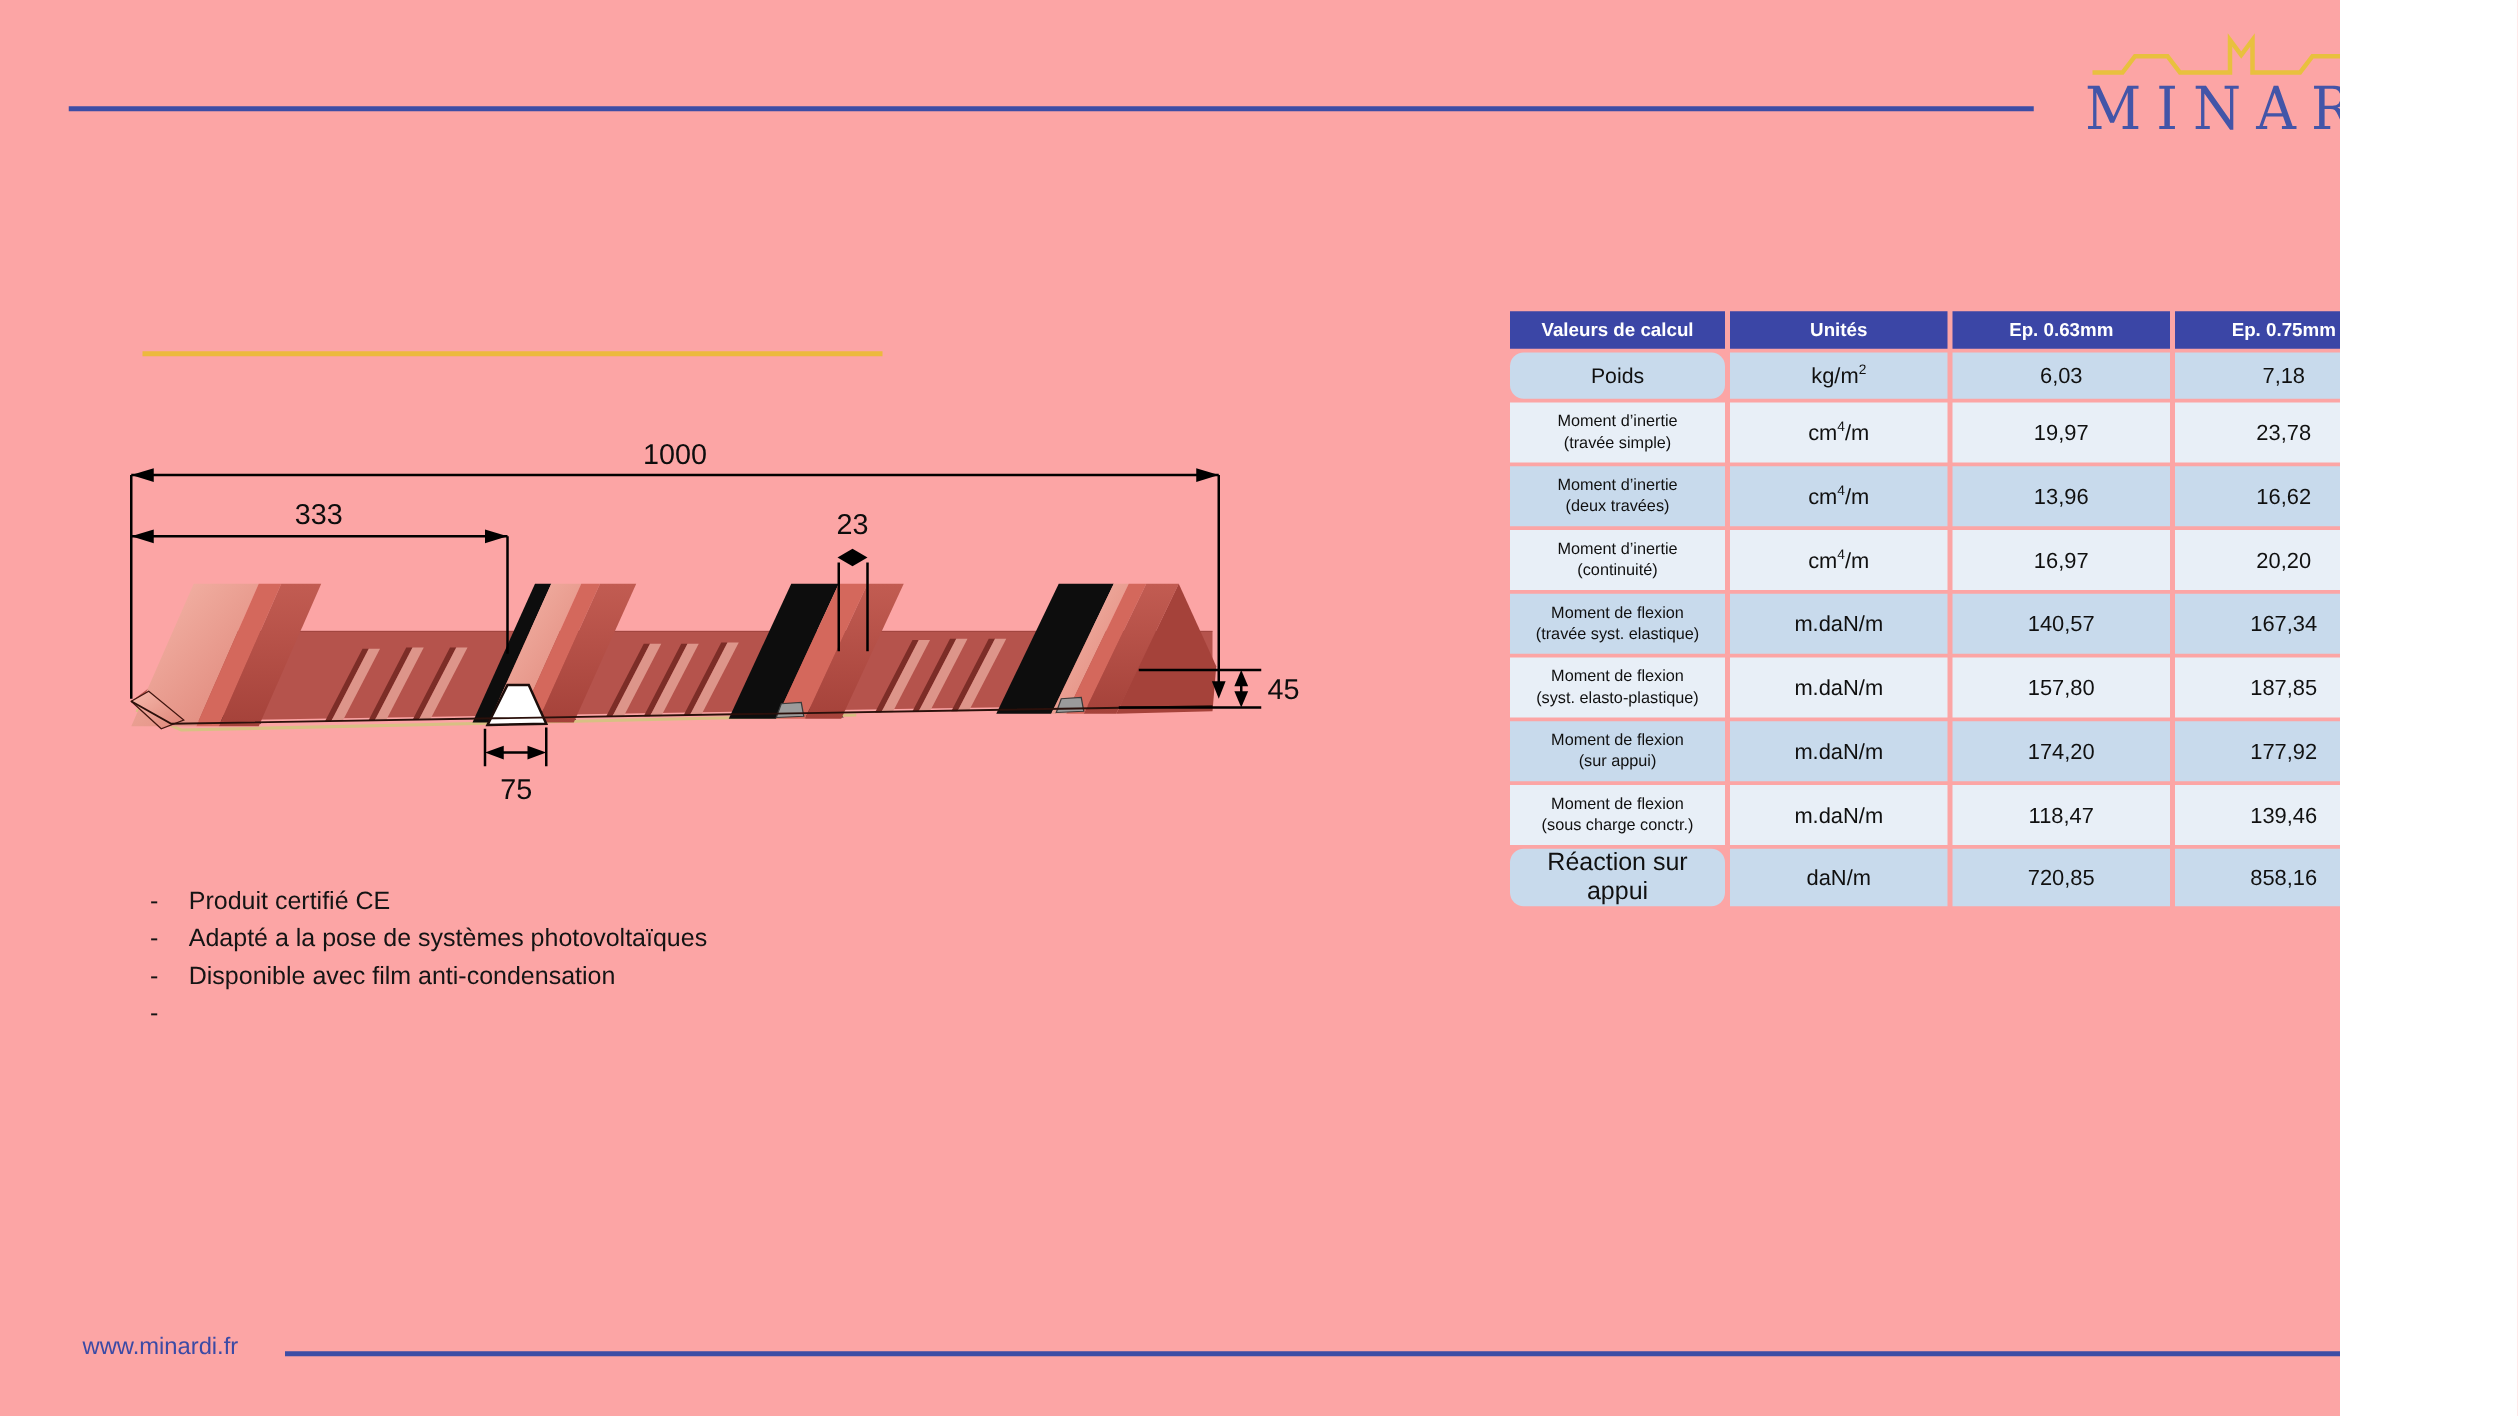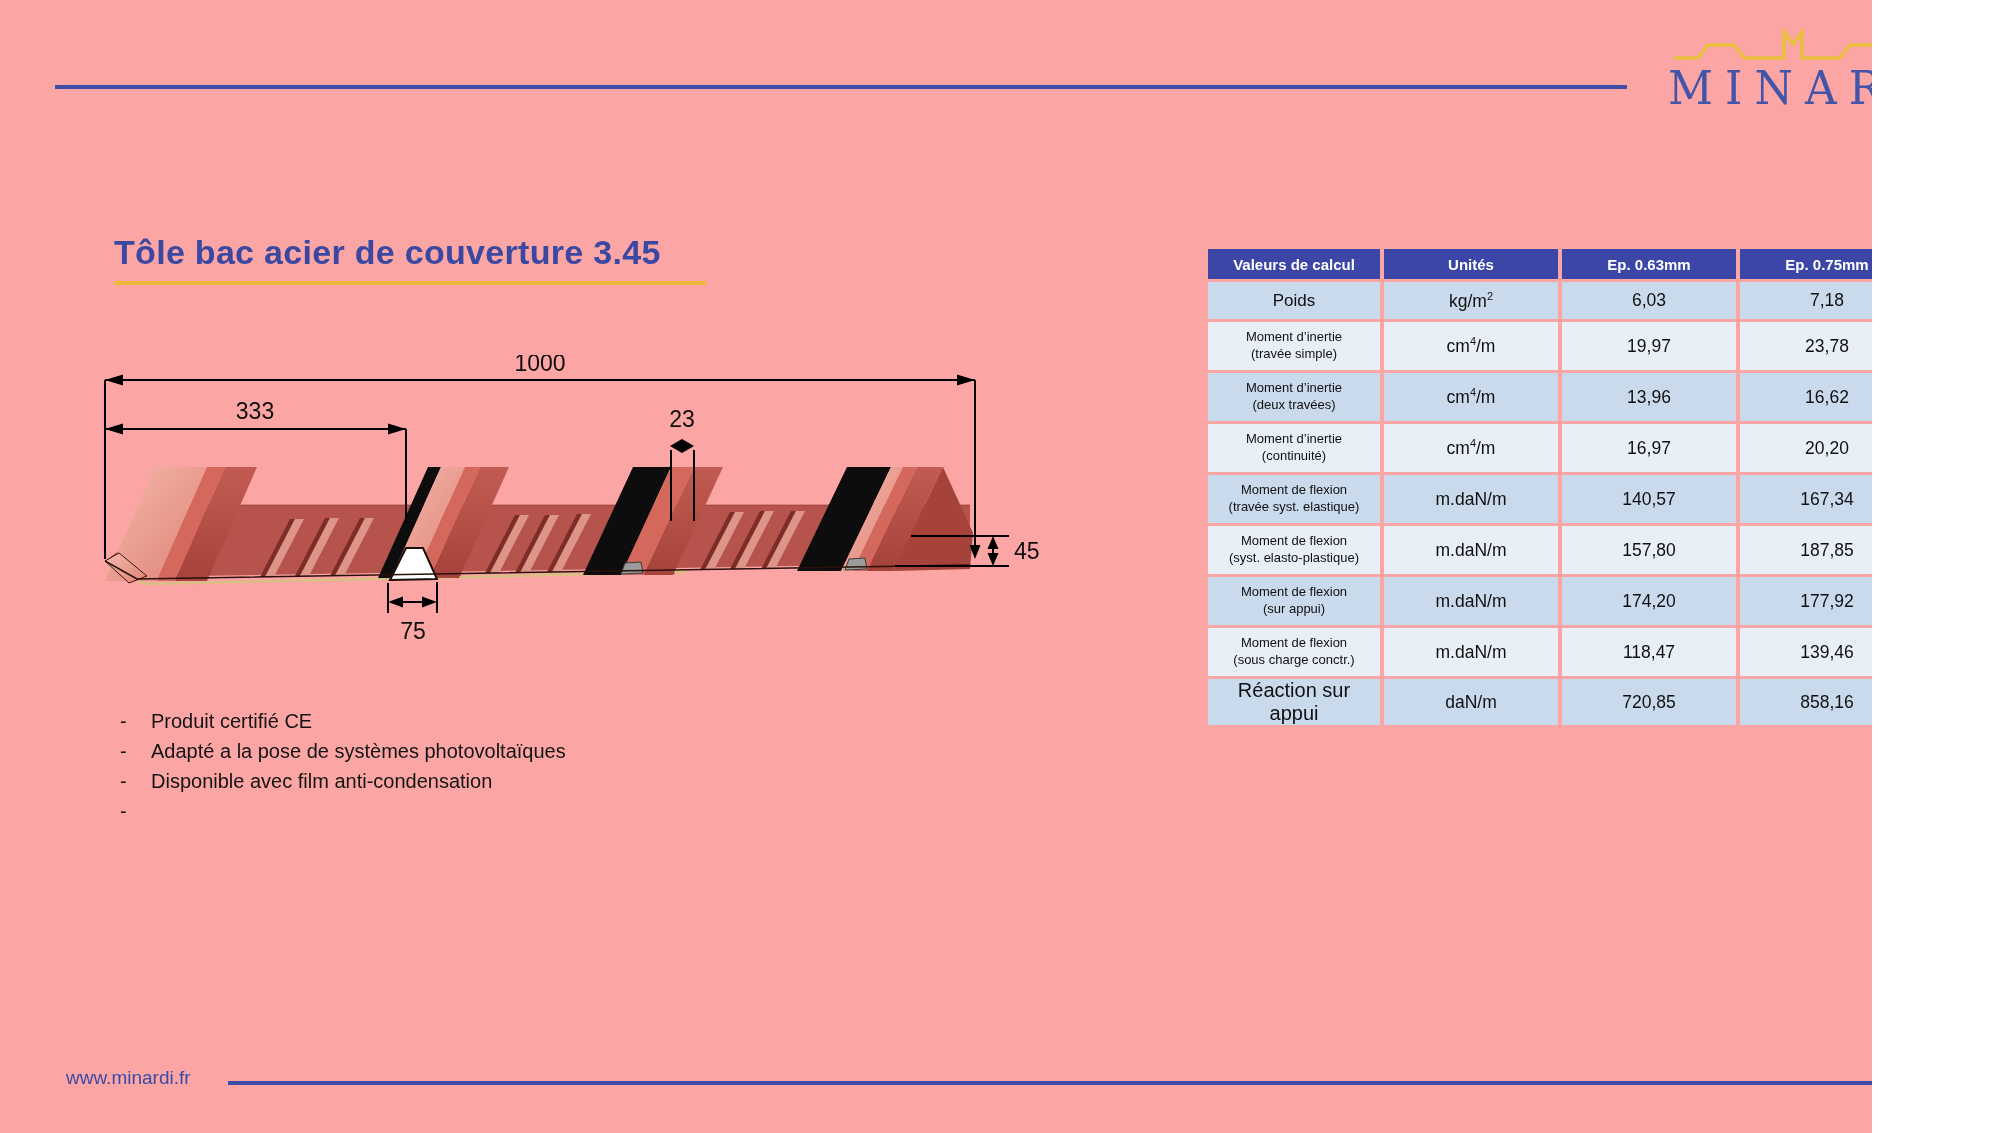--- a/index.html
+++ b/index.html
@@ -36,21 +36,21 @@
   table.spec { border-collapse:separate; border-spacing:4px 3px; width:714px; table-layout:fixed; }
   table.spec th {
     background:#3b46a6; color:#ffffff; font-size:15px; font-weight:bold;
     height:30px; text-align:center; vertical-align:middle; padding:0 2px;
   }
   table.spec td { text-align:center; vertical-align:middle; color:#101010; padding:0 4px; }
   tr.row-dark td { background:#c8daec; }
   tr.row-light td { background:#e8eff7; }
   tr.r-lg td { height:37px; }
   tr.r-sm td { height:48px; }
-  td.lbl-lg { font-size:17px; }
+  td.lbl-lg { font-size:17px;border-radius:11px; }
   td.lbl-sm { font-size:13px; line-height:1.3; }
   td.lbl-sm span, td.lbl-lg span { display:block; }
   td.unit, td.val { font-size:17.5px; }
   td.unit sup { font-size:11px; }
   
   .footer-link {
     position:absolute; left:66px; top:1067px; font-size:19px; color:#3b4aa5;
     text-decoration:none;
   }
   .footer-rule { position:absolute; left:228px; top:1081px; width:1680px; height:4px; background:#3d4da5; }
@@ -61,21 +61,20 @@
 <div id="page">
 
   <div class="header-rule"></div>
   <div class="logo">
     <svg class="logo-roofline" width="252" height="42" viewBox="0 0 252 42">
       <polyline points="2,38 26,38 36,25 62,25 72,38 112,38 112,12 121,24 130,12 130,38 168,38 178,25 204,25 214,38 250,38" fill="none" stroke="#e8c03e" stroke-width="3.6"></polyline>
     </svg>
     <div class="logo-word">MINARDI</div>
   </div>
 
-  <div class="page-title">Tôle bac acier de couverture 3.45</div>
   <div class="title-underline"></div>
 
   <svg class="drawing" viewBox="0 0 980 310" width="980" height="310">
     <defs>
       <linearGradient id="pinkGrad" x1="0" y1="0" x2="1" y2="1">
         <stop offset="0" stop-color="#f6b9ac"></stop>
         <stop offset="1" stop-color="#dd8376"></stop>
       </linearGradient>
       <linearGradient id="redGrad" x1="0" y1="0" x2="0" y2="1">
         <stop offset="0" stop-color="#c25c52"></stop>

